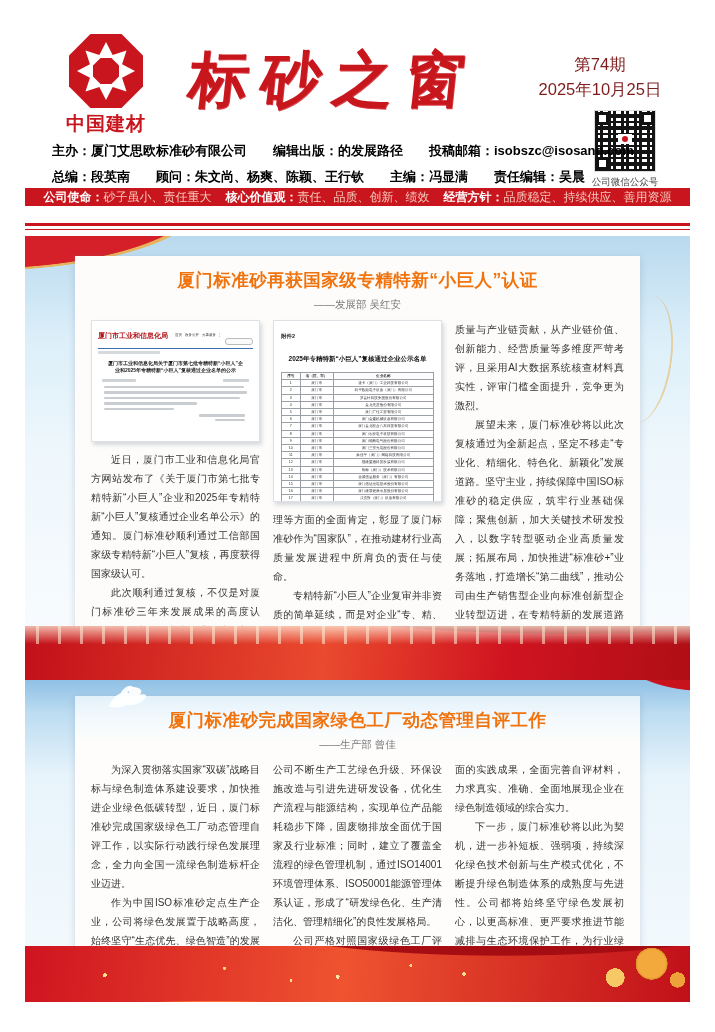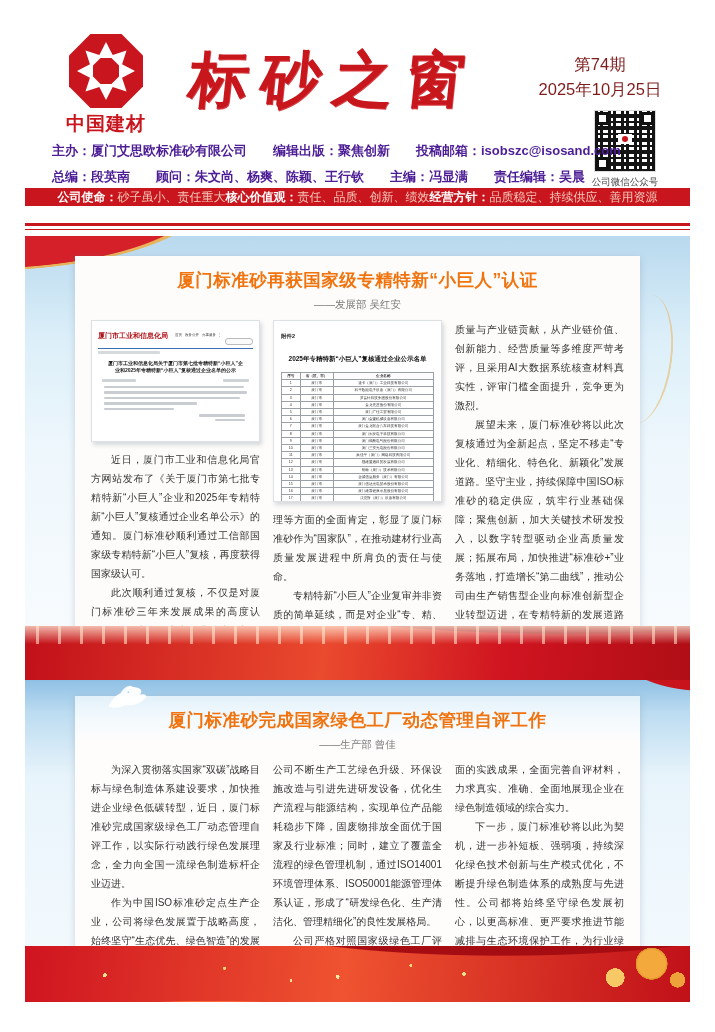--- a/index.html
+++ b/index.html
@@ -29,27 +29,27 @@
     background-image:
       repeating-linear-gradient(90deg,#141414 0 3px,rgba(255,255,255,0) 3px 5px,#141414 5px 8px,rgba(255,255,255,0) 8px 13px),
       repeating-linear-gradient(0deg,#141414 0 2px,#fff 2px 5px,#141414 5px 9px,#fff 9px 12px);}
   .qr .finder{position:absolute;width:13px;height:13px;background:#fff;border:3px solid #111;box-sizing:border-box;}
   .qr .f1{left:1px;top:1px;} .qr .f2{right:1px;top:1px;} .qr .f3{left:1px;bottom:1px;}
   .qr .chip{position:absolute;left:23px;top:23px;width:14px;height:10px;background:#fff;
     display:flex;align-items:center;justify-content:center;}
   .qr .chip i{width:6px;height:6px;border-radius:50%;background:#c9161e;}
   .qr-caption{margin-top:4px;font-size:9.5px;color:#444;}
   .info{position:absolute;left:12px;top:114px;width:520px;display:flex;flex-direction:column;gap:8px;}
-  .info-row{display:flex;gap:26px;font-size:13px;color:#4c1d95;white-space:nowrap;}
+  .info-row{display:flex;gap:26px;font-size:13px;color:#000000;white-space:nowrap;}
   .info-item b{font-weight:bold;}
   .info-item span{font-weight:bold;}
 
   
   .values-banner{position:absolute;left:25px;top:188px;width:665px;height:18px;background:#c9161e;
-    display:flex;align-items:center;justify-content:center;box-sizing:border-box;}
+    display:flex;align-items:center;justify-content:center;gap:14px;box-sizing:border-box;}
   .vb-item{font-size:12px;white-space:nowrap;line-height:18px;}
   .vb-item b{color:#ffffff;font-weight:bold;}
   .vb-item span{color:#f7cabb;}
   .sep{position:absolute;left:25px;top:223px;width:665px;height:7px;box-sizing:border-box;
     border-top:3px solid #c9161e;border-bottom:1px solid #c9161e;}
 
   
   .sec1{position:absolute;left:25px;top:236px;width:665px;height:392px;overflow:hidden;
     background:linear-gradient(180deg,#b9d9ee 0,#dcEFf9 26%,#eef7fc 55%,#f7fbfe 100%);}
   .sec1 .corner-ribbon{position:absolute;left:0;top:0;width:310px;height:120px;
@@ -159,21 +159,21 @@
       <span class="chip">
           <i></i>
         </span>
     </div>
     <div class="qr-caption">公司微信公众号</div>
   </div>
   <div class="info">
     <div class="info-row">
 
     <span class="info-item"><b>主办：</b><span>厦门艾思欧标准砂有限公司</span></span>
-        <span class="info-item"><b>编辑出版：</b><span>聚焦创新</span></span>
+        <span class="info-item"><b>编辑出版：</b><span>的发展路径</span></span>
         <span class="info-item"><b>投稿邮箱：</b><span>isobszc@isosand.com</span></span>
       </div>
     <div class="info-row">
 
     <span class="info-item"><b>总编：</b><span>段英南</span></span>
         <span class="info-item"><b>顾问：</b><span>朱文尚、杨爽、陈颖、王行钦</span></span>
         <span class="info-item"><b>主编：</b><span>冯显满</span></span>
         <span class="info-item"><b>责任编辑：</b><span>吴晨</span></span>
       </div>
   </div>

